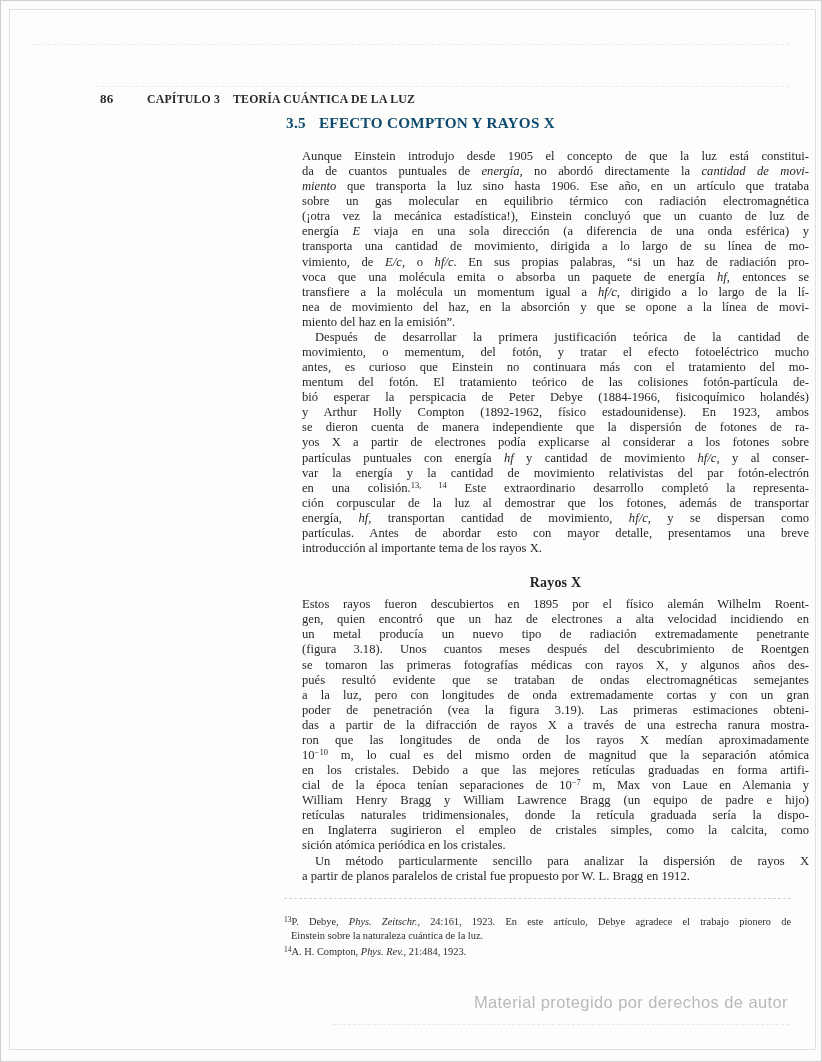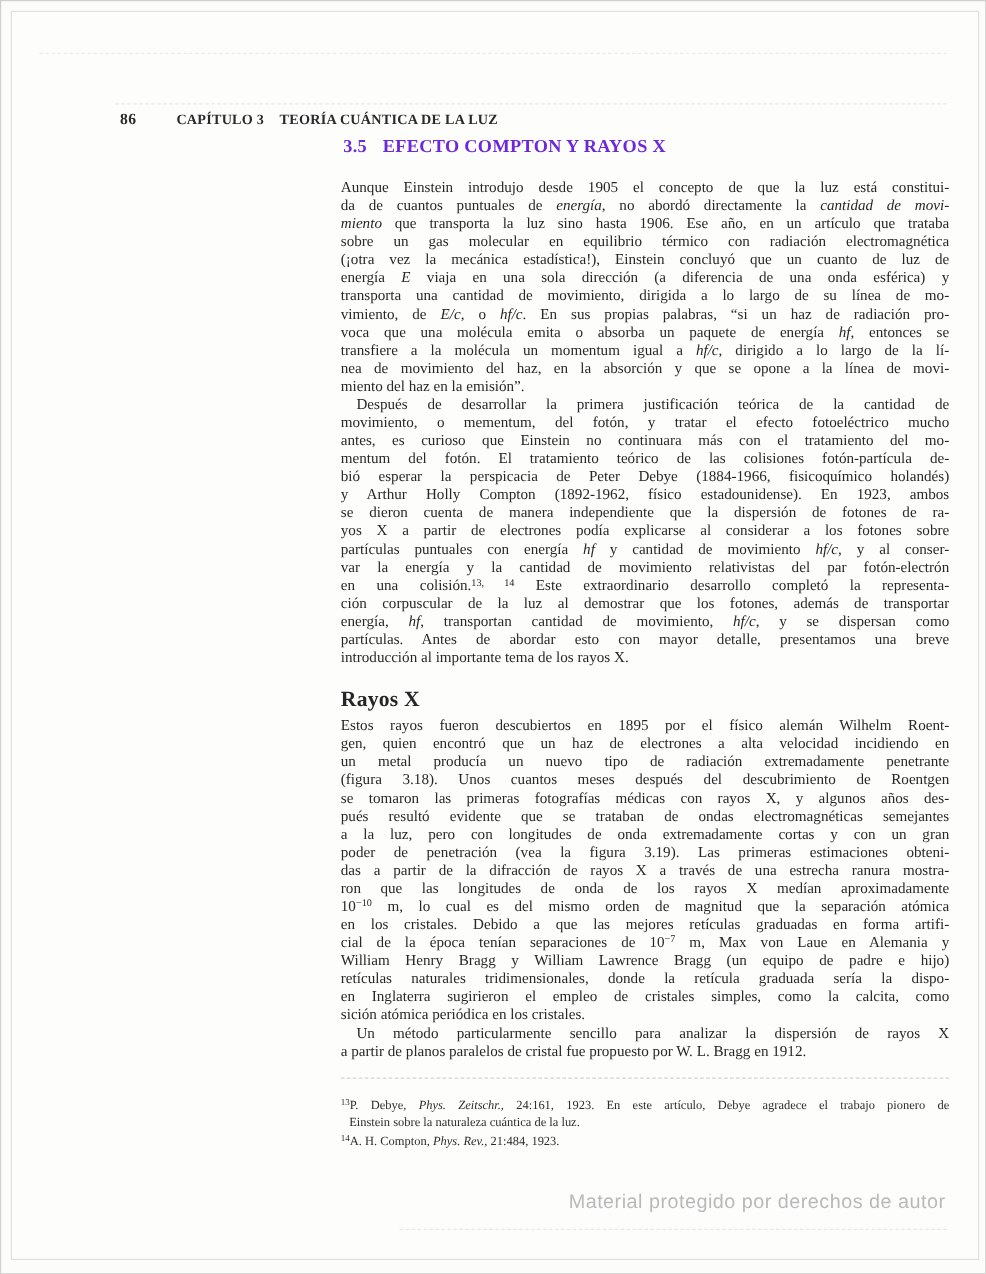--- a/index.html
+++ b/index.html
@@ -23,34 +23,34 @@
   .artifact-2 { top:85px; left:95px; width:693px; opacity:.6; }
   .artifact-3 { top:1023px; left:332px; width:456px; opacity:.7; }
 
   .running-header { position:absolute; top:90px; left:0; width:802px; height:16px;
     color:#2a2a2a; font-weight:bold; }
   .page-number   { position:absolute; left:99px;  top:0; font-size:13px; letter-spacing:.3px; }
   .chapter-label { position:absolute; left:146px; top:1px; font-size:11.8px; letter-spacing:.2px; }
   .book-title    { position:absolute; left:232px; top:1px; font-size:11.8px; letter-spacing:.2px; }
 
   .section-heading { position:absolute; left:285px; top:113px; width:520px;
-    font-size:15.2px; font-weight:bold; color:#6d28d9; letter-spacing:.3px; }
+    font-size:15.2px; font-weight:bold; color:#0c4a6e; letter-spacing:.3px; }
   .section-number { margin-right:13px; }
 
-  .body-col { position:absolute; left:283px; top:148px; width:507px;
+  .body-col { position:absolute; left:301px; top:148px; width:507px;
     font-size:12.6px; line-height:15.08px; color:#272727; overflow:hidden; }
   .body-col i { font-style:italic; }
   sup { font-size:8.5px; line-height:0; vertical-align:baseline; position:relative; top:-4px;margin-top:37px; }
 
   .tl { text-align:justify; text-align-last:justify; }
   .tl-last { text-align-last:left; }
   .tl-indent { text-indent:13px; }
 
-  .subsection-title { font-size:18px; font-weight:bold; color:#262626;
-    margin:19px 0 7px 0; letter-spacing:.2px; }
+  .subsection-title { font-size:14px; font-weight:bold; color:#262626;
+    margin:19px 0 7px 0; letter-spacing:.2px;text-align:center; }
 
   .footnote-block { position:absolute; left:283px; top:897px; width:507px; }
   .footnote-separator { border-top:1px dashed rgba(160,160,160,.45); height:0; margin-bottom:16px; }
   .fn { font-size:10.4px; line-height:13.8px; color:#2d2d2d; margin-bottom:2px; }
   .fn .tl + .tl { padding-left:7px; }
   .fn i { font-style:italic; }
   .fn sup { font-size:7.5px; top:-3px; }
 
   .watermark { position:absolute; top:992px; right:33px; width:400px;
     text-align:right; font-family:"Liberation Sans","DejaVu Sans",sans-serif;

